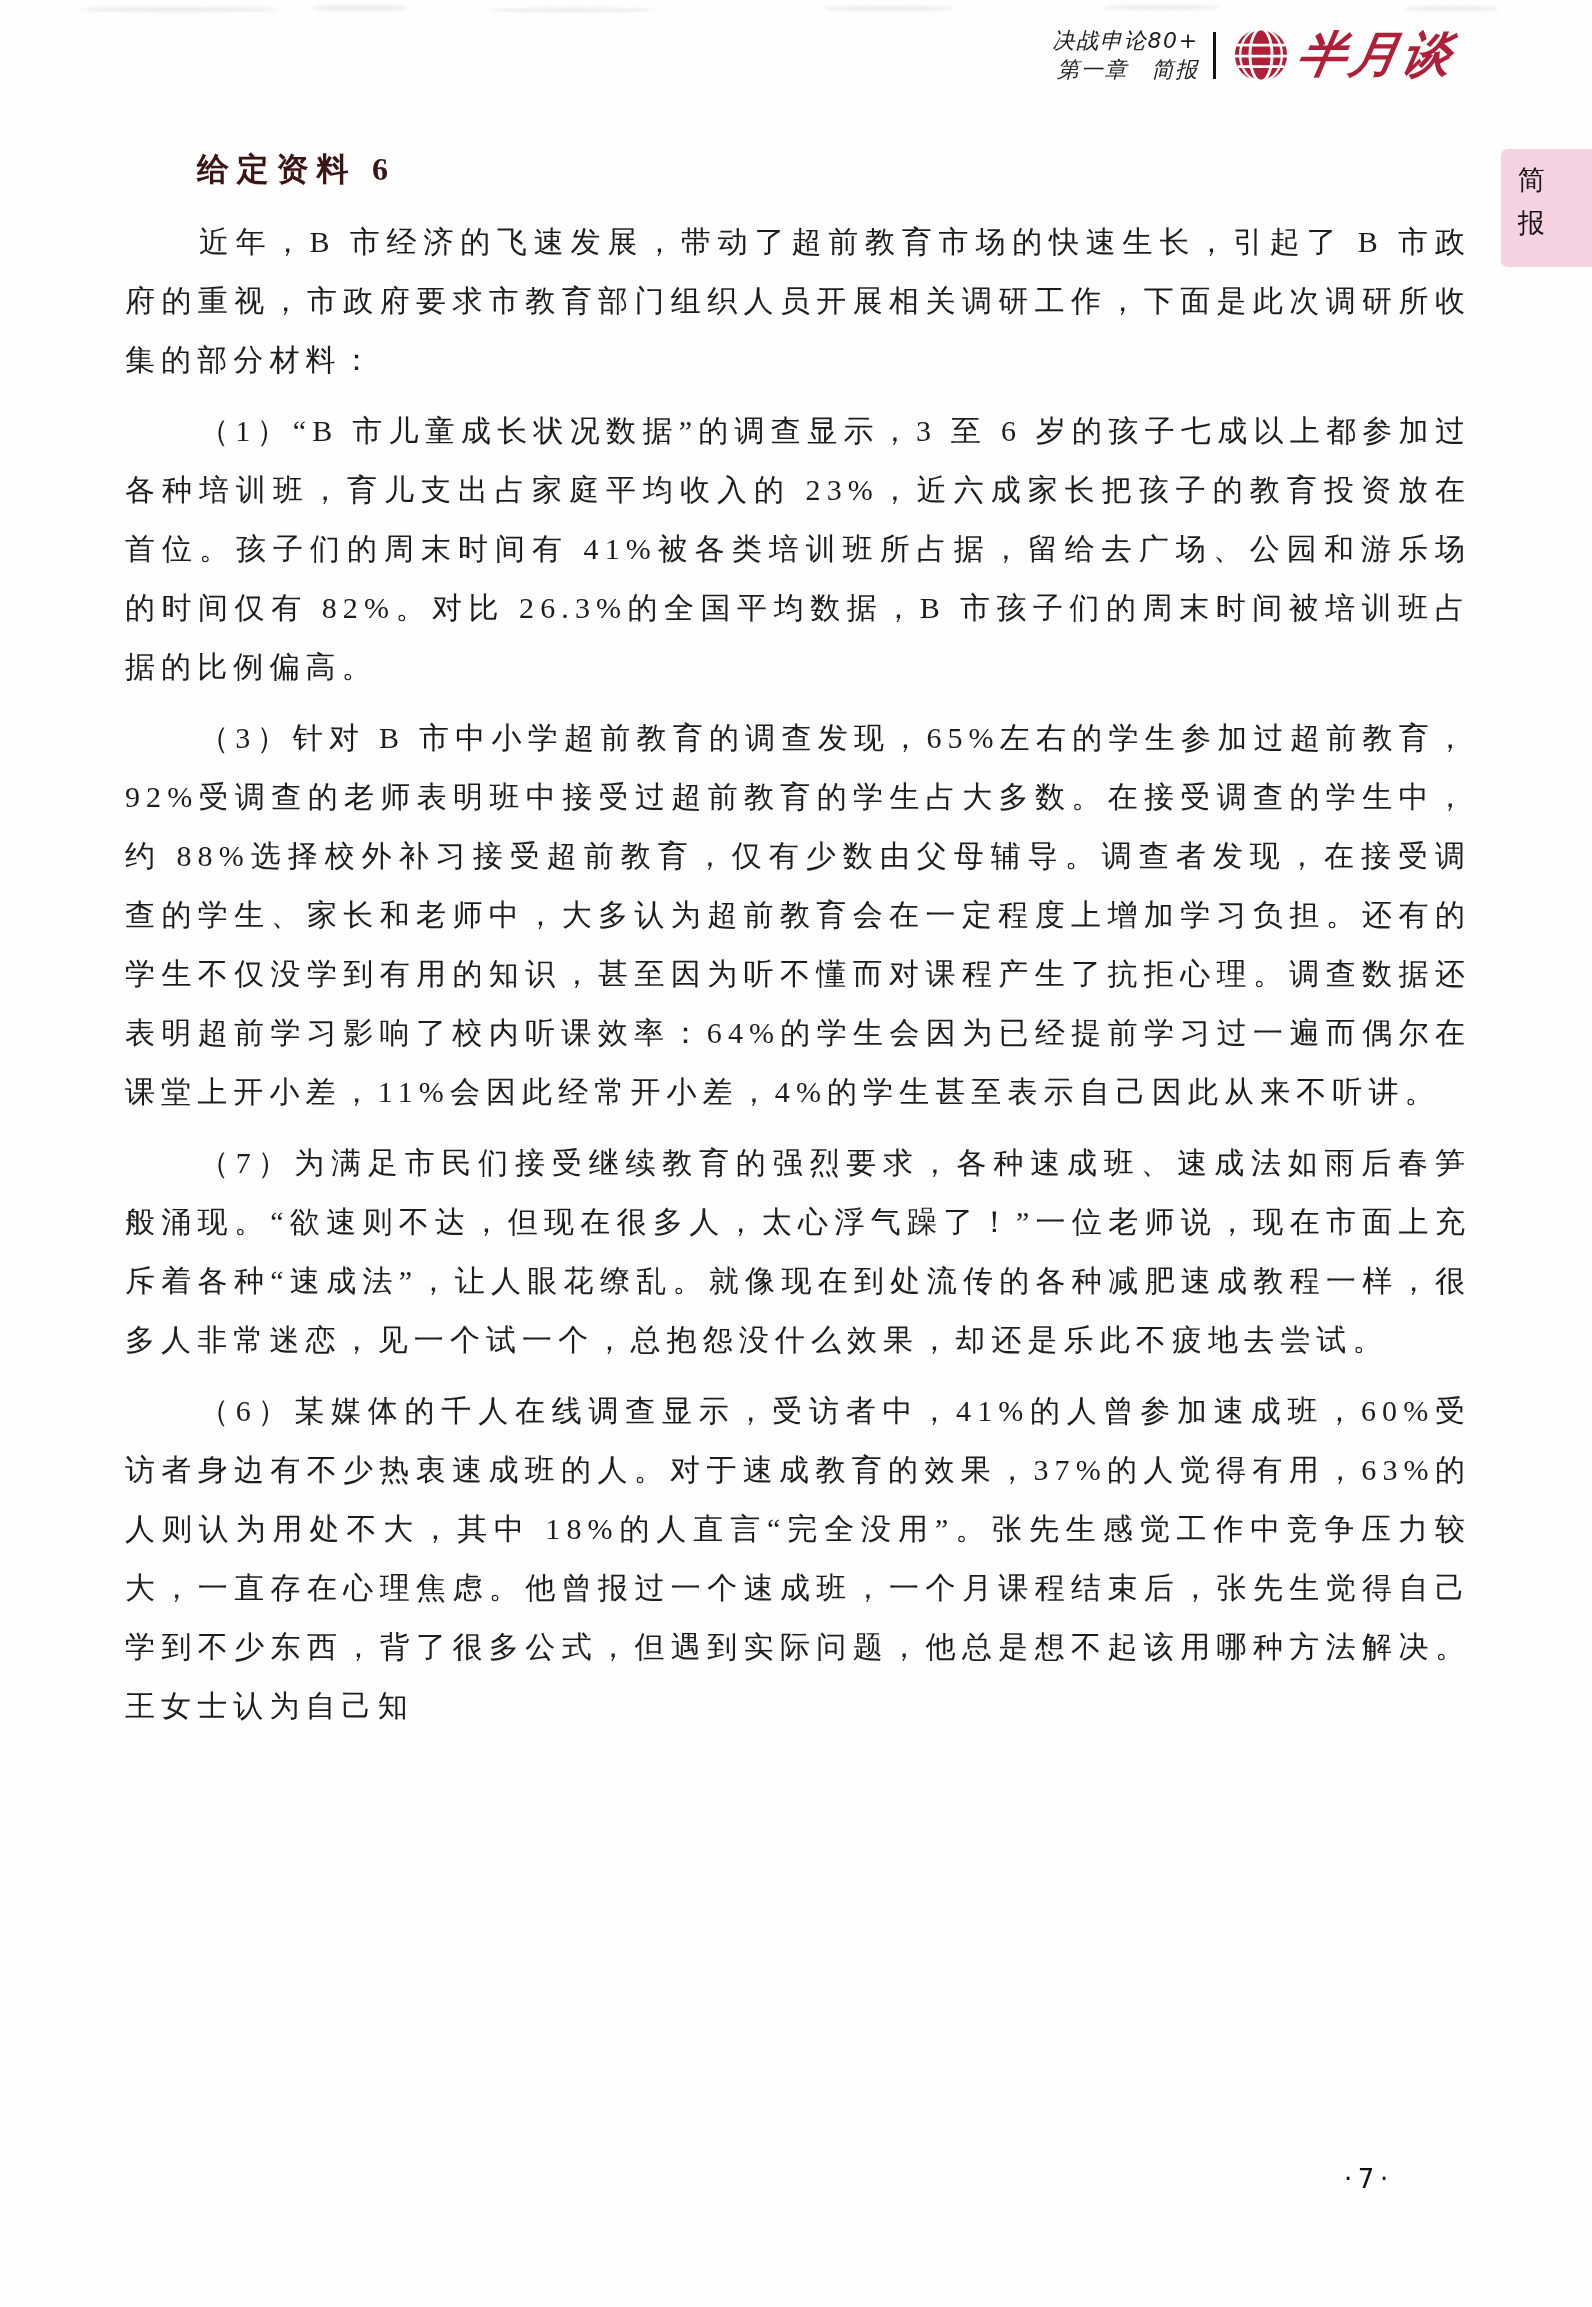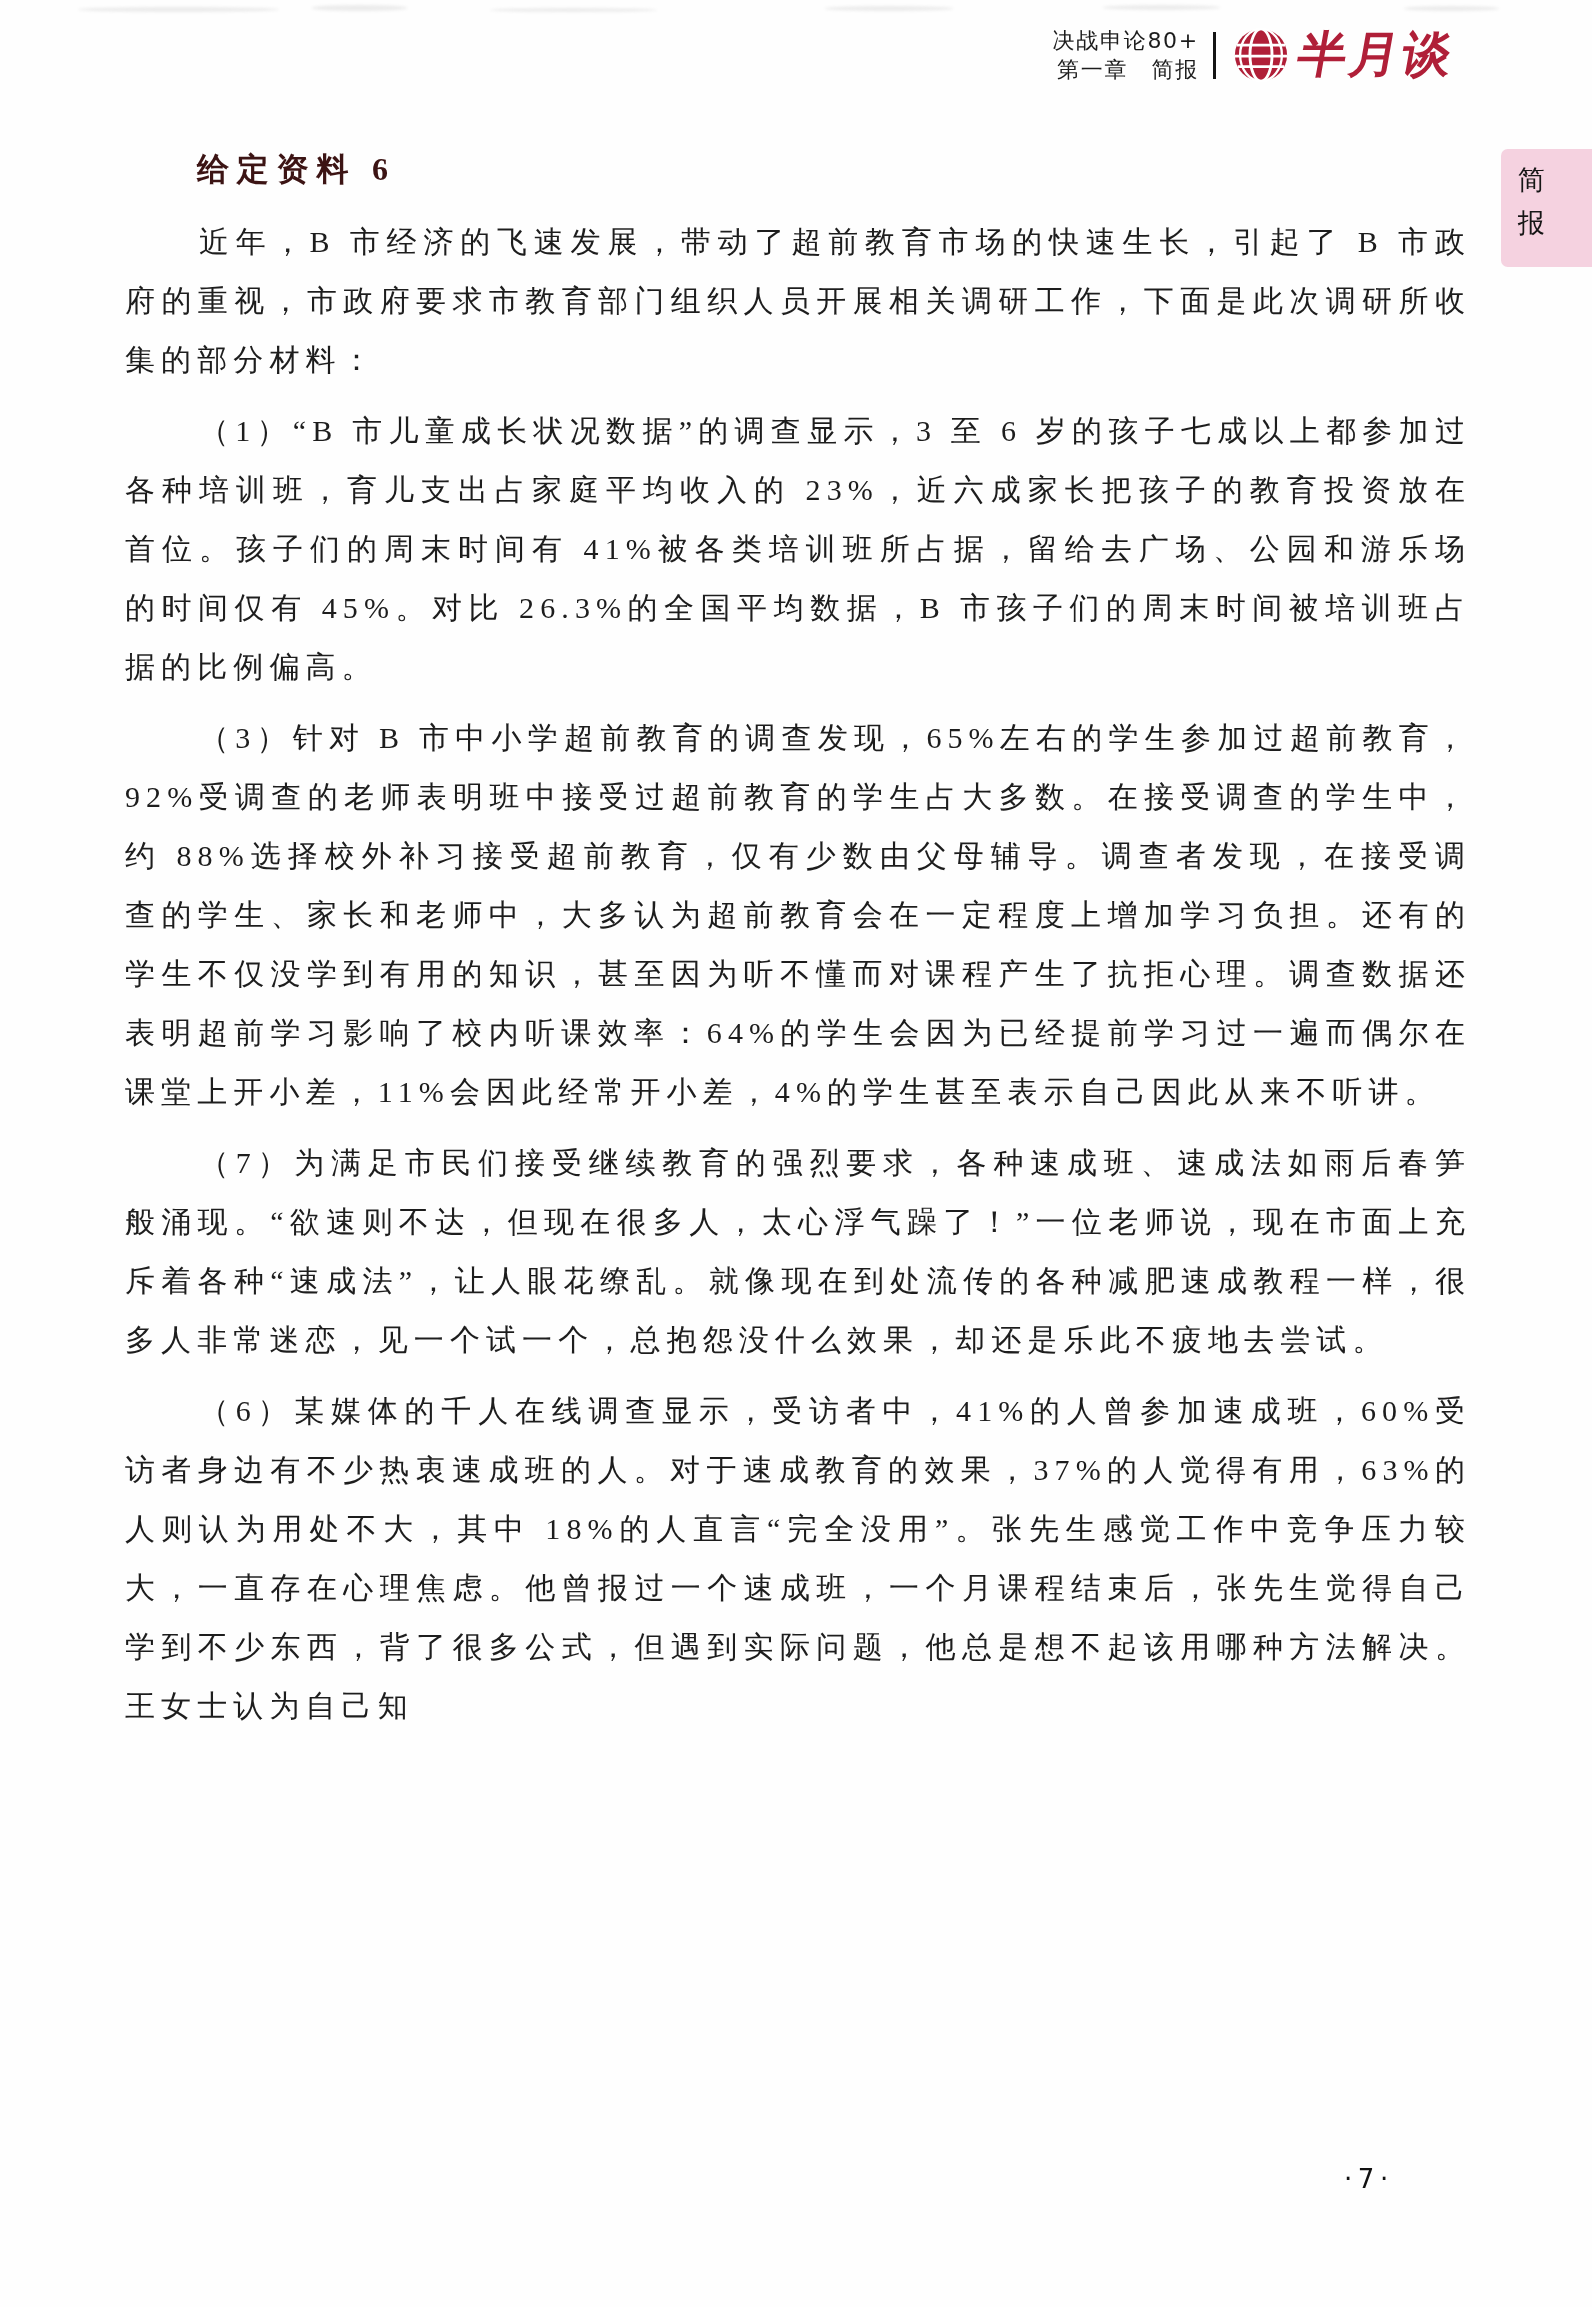--- a/index.html
+++ b/index.html
@@ -24,20 +24,21 @@
     border-radius:50%;
     filter:blur(1.7px);
   }
 
   
   .page-header {
     position:absolute;
     top:22px; right:138px;
     display:flex;
     align-items:center;
+    font-style:italic;
   }
   .header-meta {
     text-align:right;
     font-size:22px;
     line-height:29px;
     color:#1c1c1c;
     letter-spacing:1.7px;
     font-family:"DejaVu Sans", sans-serif;
     white-space:nowrap;
   }
@@ -147,21 +148,21 @@
   </header>
 
   <aside class="side-tab">
     <span>简</span>
     <span>报</span>
   </aside>
 
   <main class="content">
     <h2 class="material-heading">给定资料 6</h2>
     <p class="para">近年，B 市经济的飞速发展，带动了超前教育市场的快速生长，引起了 B 市政府的重视，市政府要求市教育部门组织人员开展相关调研工作，下面是此次调研所收集的部分材料：</p>
-    <p class="para">（1）“B 市儿童成长状况数据”的调查显示，3 至 6 岁的孩子七成以上都参加过各种培训班，育儿支出占家庭平均收入的 23%，近六成家长把孩子的教育投资放在首位。孩子们的周末时间有 41%被各类培训班所占据，留给去广场、公园和游乐场的时间仅有 45%。对比 26.3%的全国平均数据，B 市孩子们的周末时间被培训班占据的比例偏高。</p>
+    <p class="para">（1）“B 市儿童成长状况数据”的调查显示，3 至 6 岁的孩子七成以上都参加过各种培训班，育儿支出占家庭平均收入的 23%，近六成家长把孩子的教育投资放在首位。孩子们的周末时间有 41%被各类培训班所占据，留给去广场、公园和游乐场的时间仅有 82%。对比 26.3%的全国平均数据，B 市孩子们的周末时间被培训班占据的比例偏高。</p>
     <p class="para">（3）针对 B 市中小学超前教育的调查发现，65%左右的学生参加过超前教育，92%受调查的老师表明班中接受过超前教育的学生占大多数。在接受调查的学生中，约 88%选择校外补习接受超前教育，仅有少数由父母辅导。调查者发现，在接受调查的学生、家长和老师中，大多认为超前教育会在一定程度上增加学习负担。还有的学生不仅没学到有用的知识，甚至因为听不懂而对课程产生了抗拒心理。调查数据还表明超前学习影响了校内听课效率：64%的学生会因为已经提前学习过一遍而偶尔在课堂上开小差，11%会因此经常开小差，4%的学生甚至表示自己因此从来不听讲。</p>
     <p class="para">（7）为满足市民们接受继续教育的强烈要求，各种速成班、速成法如雨后春笋般涌现。“欲速则不达，但现在很多人，太心浮气躁了！”一位老师说，现在市面上充斥着各种“速成法”，让人眼花缭乱。就像现在到处流传的各种减肥速成教程一样，很多人非常迷恋，见一个试一个，总抱怨没什么效果，却还是乐此不疲地去尝试。</p>
     <p class="para">（6）某媒体的千人在线调查显示，受访者中，41%的人曾参加速成班，60%受访者身边有不少热衷速成班的人。对于速成教育的效果，37%的人觉得有用，63%的人则认为用处不大，其中 18%的人直言“完全没用”。张先生感觉工作中竞争压力较大，一直存在心理焦虑。他曾报过一个速成班，一个月课程结束后，张先生觉得自己学到不少东西，背了很多公式，但遇到实际问题，他总是想不起该用哪种方法解决。王女士认为自己知</p>
   </main>
 
   <div class="page-number">·7·</div>
 
 </div>
 
 

